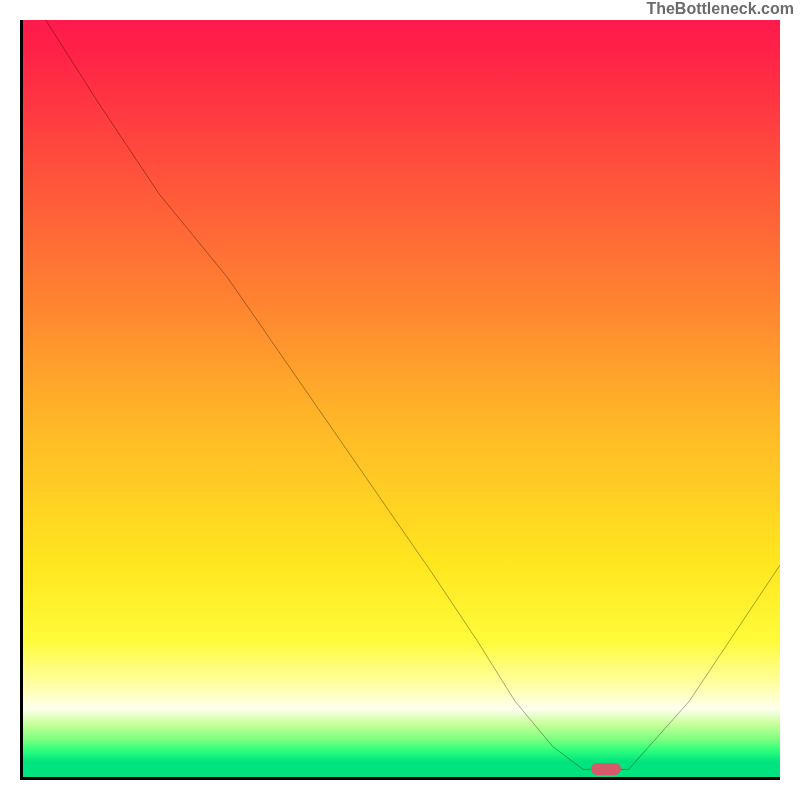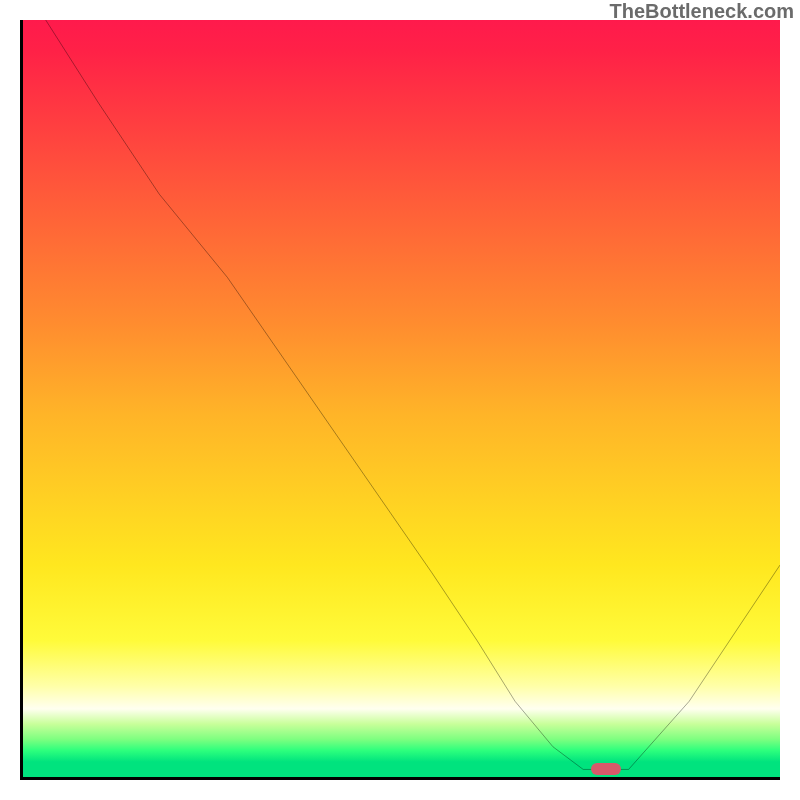--- a/index.html
+++ b/index.html
@@ -44,21 +44,21 @@
       #2dff7d 96.5%,
       #00e37e 98%,
       #00e37e 100%
     );
   }
   .watermark {
     position: absolute;
     top: 0px;
     right: 6px;
     font-family: Arial, Helvetica, sans-serif;
-    font-size: 20px;
+    font-size: 16px;
     font-weight: 600;
     color: #6b6b6b;
     user-select: none;
   }
   svg.curve {
     position: absolute;
     inset: 0;
   }
   .marker {
     position: absolute;

